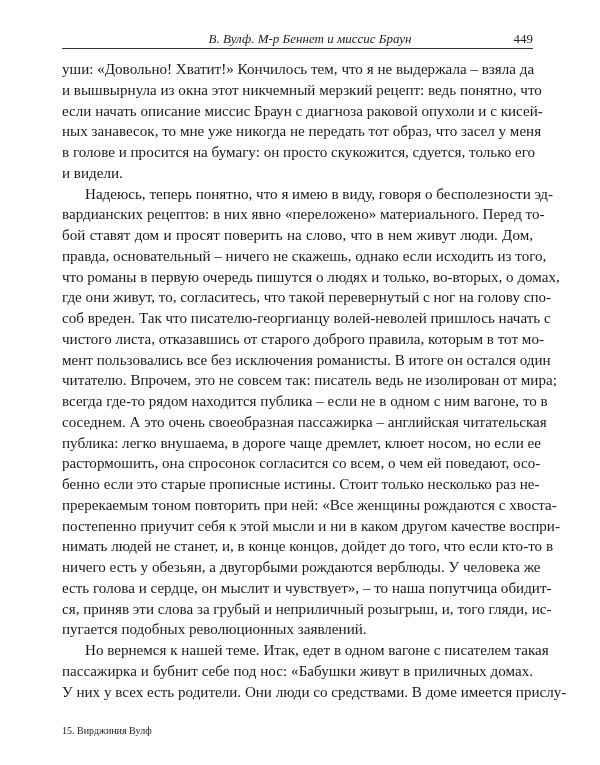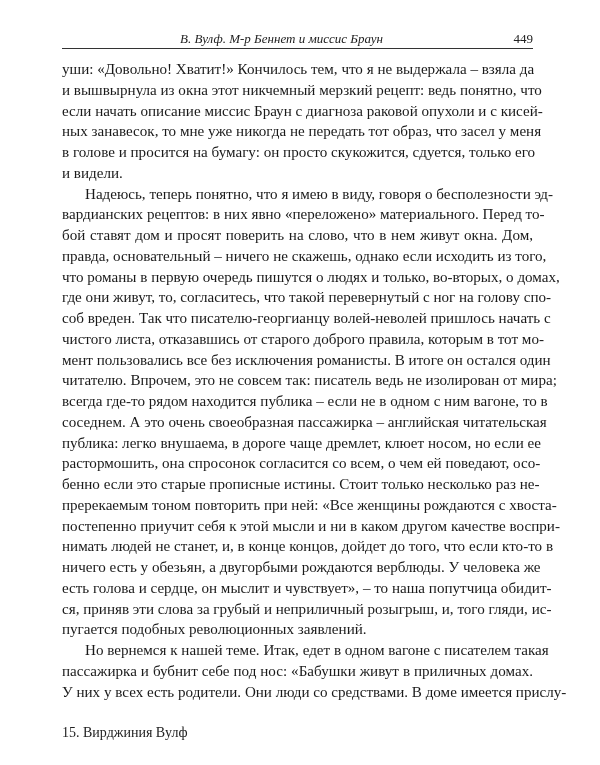--- a/index.html
+++ b/index.html
@@ -4,36 +4,36 @@
 <style>
   html, body { margin: 0; padding: 0; background: #ffffff; }
   body { width: 600px; height: 765px; position: relative; overflow: hidden; color: #1a1a1a; }
   .header {
     position: absolute; left: 62px; top: 28px; width: 471px; height: 20px;
     border-bottom: 1.2px solid #333;
     font-family: "Liberation Serif", serif;
   }
   .running-title {
     position: absolute; left: 118px; width: 260px; top: 3px;
-    font-style: italic; font-size: 13px; text-align: left; color: #222;
+    font-style: italic; font-size: 13px; text-align: center; color: #222;
   }
   .page-number {
     position: absolute; right: 0; top: 3px; font-size: 13px; color: #222; text-align: right;
   }
   .body-text {
     position: absolute; left: 62px; top: 59px; width: 471px;
     font-family: "Liberation Serif", serif; font-size: 15.1px; line-height: 20.75px;
     color: #1a1a1a;
   }
   .line { display: block; white-space: nowrap; text-align: justify; text-align-last: justify; height: 20.75px; overflow: visible; }
   .line.last { text-align-last: left; }
   .line.indent { padding-left: 23px; }
   .footer {
     position: absolute; left: 62px; top: 725px;
-    font-family: "Liberation Serif", serif; font-size: 14px; color: #222;
+    font-family: "Liberation Serif", serif; font-size: 10px; color: #222;
   }
 </style>
 </head>
 <body>
 
 <div class="header">
   <span class="running-title">В. Вулф. М-р Беннет и миссис Браун</span>
   <span class="page-number">449</span>
 </div>
 
@@ -42,21 +42,21 @@
     <span class="line">уши: «Довольно! Хватит!» Кончилось тем, что я не выдержала  – взяла да</span>
     <span class="line">и вышвырнула из окна этот никчемный мерзкий рецепт: ведь понятно, что</span>
     <span class="line">если начать описание миссис Браун с диагноза раковой опухоли и с кисей-</span>
     <span class="line">ных занавесок, то мне уже никогда не передать тот образ, что засел у меня</span>
     <span class="line">в голове и просится на бумагу: он просто скукожится, сдуется, только его</span>
     <span class="line last">и видели.</span>
   </div>
   <div class="paragraph">
     <span class="line indent">Надеюсь, теперь понятно, что я имею в виду, говоря о бесполезности эд-</span>
     <span class="line">вардианских рецептов: в них явно «переложено» материального. Перед то-</span>
-    <span class="line">бой ставят дом  и просят поверить на слово, что в нем живут окна. Дом,</span>
+    <span class="line">бой ставят дом  и просят поверить на слово, что в нем живут люди. Дом,</span>
     <span class="line">правда, основательный – ничего не скажешь, однако если исходить из того,</span>
     <span class="line">что романы в первую очередь пишутся о людях и только, во-вторых, о домах,</span>
     <span class="line">где они живут, то, согласитесь, что такой перевернутый с ног на голову спо-</span>
     <span class="line">соб вреден. Так что писателю-георгианцу волей-неволей пришлось начать с</span>
     <span class="line">чистого листа, отказавшись от старого доброго правила, которым в тот мо-</span>
     <span class="line">мент пользовались все без исключения романисты. В итоге он остался один</span>
     <span class="line">читателю. Впрочем, это не совсем так: писатель ведь не изолирован от мира;</span>
     <span class="line">всегда где-то рядом находится публика – если не в одном с ним вагоне, то в</span>
     <span class="line">соседнем. А это очень своеобразная пассажирка – английская читательская</span>
     <span class="line">публика: легко внушаема, в дороге чаще дремлет, клюет носом, но если ее</span>

